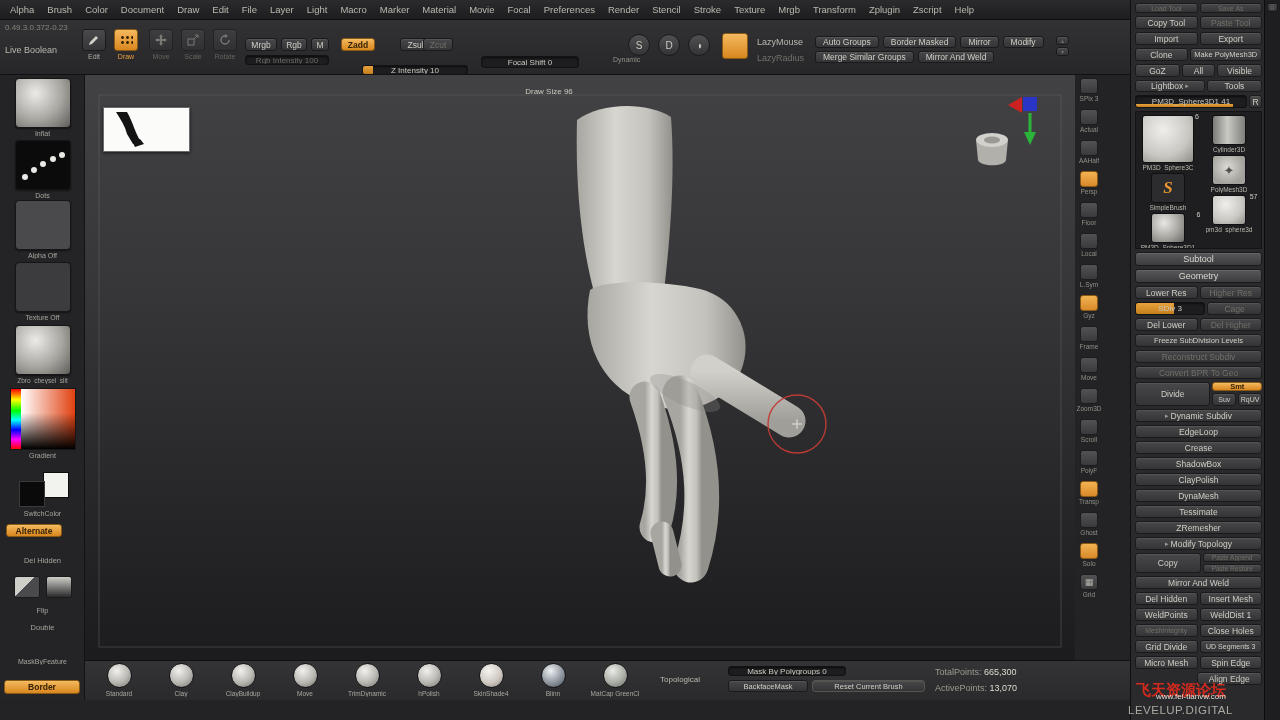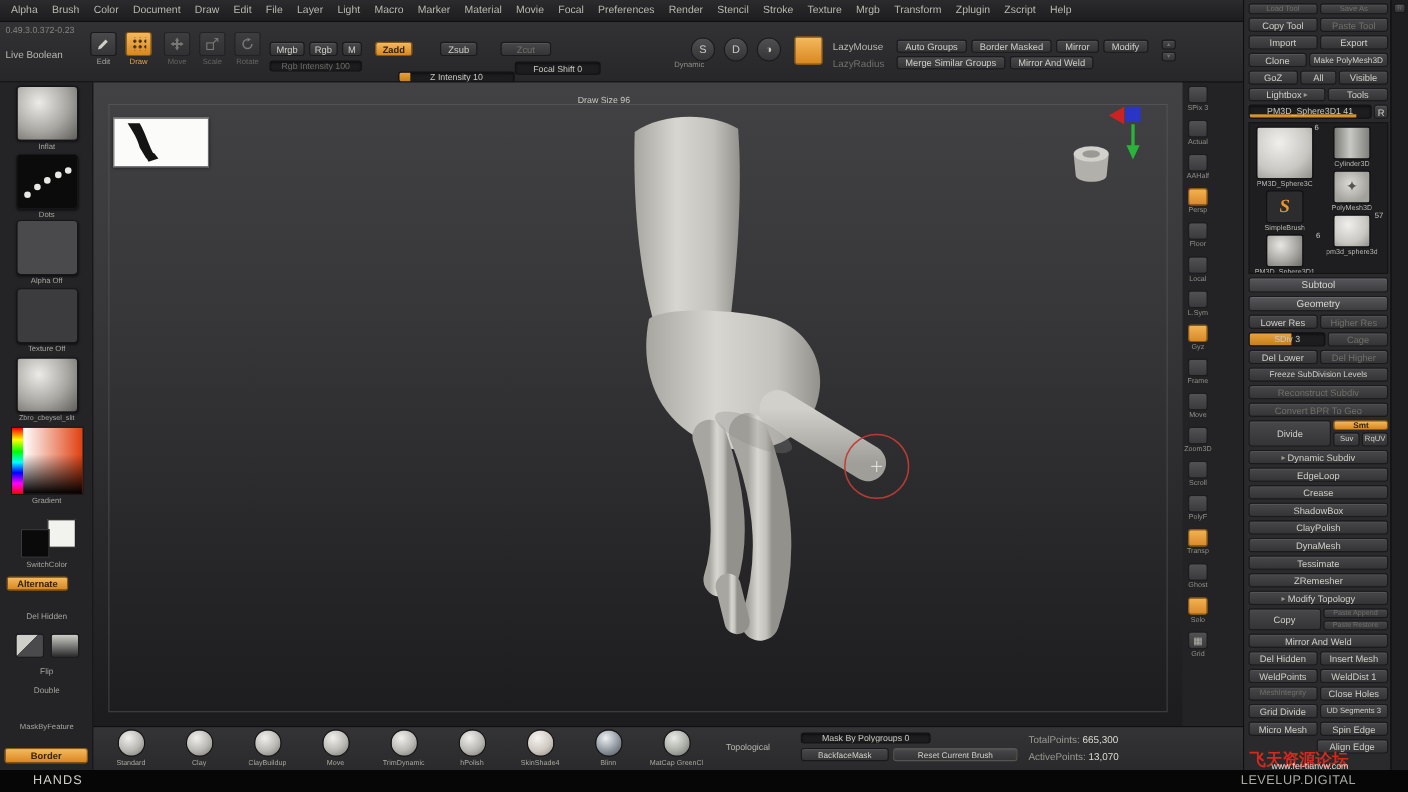--- a/index.html
+++ b/index.html
@@ -178,27 +178,27 @@
 
     <div class="abs btn" style="left:245px;top:18px;width:32px;height:13px">Mrgb</div>
     <div class="abs btn" style="left:281px;top:18px;width:26px;height:13px">Rgb</div>
     <div class="abs btn" style="left:311px;top:18px;width:18px;height:13px">M</div>
     <div class="abs sl g" style="left:245px;top:35px;width:84px;height:10px">
         <span>Rgb Intensity 100</span>
       </div>
 
     <div class="abs btn o" style="left:341px;top:18px;width:34px;height:13px">Zadd</div>
     <div class="abs btn" style="left:400px;top:18px;width:34px;height:13px">Zsub</div>
-    <div class="abs btn g" style="left:455px;top:18px;width:46px;height:13px">Zcut</div>
+    <div class="abs btn g" style="left:423px;top:18px;width:30px;height:13px">Zcut</div>
     <div class="abs sl" style="left:362px;top:35px;width:106px;height:10px">
         <div class="fill" style="width:10%"></div>
         <span>Z Intensity 10</span>
       </div>
 
-    <div class="abs sl" style="left:468px;top:16px;width:78px;height:12px">
+    <div class="abs sl" style="left:481px;top:16px;width:98px;height:12px">
         <span>Focal Shift 0</span>
       </div>
     <div class="abs sl" style="left:490px;top:33px;width:118px;height:12px">
         <div class="fill" style="width:19%"></div>
         <span>Draw Size 96</span>
       </div>
     <div class="abs txt" style="left:613px;top:36px;font-size:7px;color:#8f8f88">Dynamic</div>
 
     <div class="abs circ" style="left:628px;top:14px">
         <span>S</span>
@@ -694,20 +694,17 @@
     <div class="abs" style="left:850px;top:6px;white-space:nowrap">
       <span class="pt-l">TotalPoints:</span>
       <span class="pt-v">665,300</span>
     </div>
     <div class="abs" style="left:850px;top:22px;white-space:nowrap">
       <span class="pt-l">ActivePoints:</span>
       <span class="pt-v">13,070</span>
     </div>
   </div>
 
-  <div class="statusbar abs">
-    <div class="doctitle">HANDS</div>
-  </div>
   <div class="wm-main">LEVELUP.DIGITAL</div>
   <div class="wm-cn">飞天资源论坛</div>
   <div class="wm-url">www.fei-tianvw.com</div>
 
 </div>
 
 </body></html>

